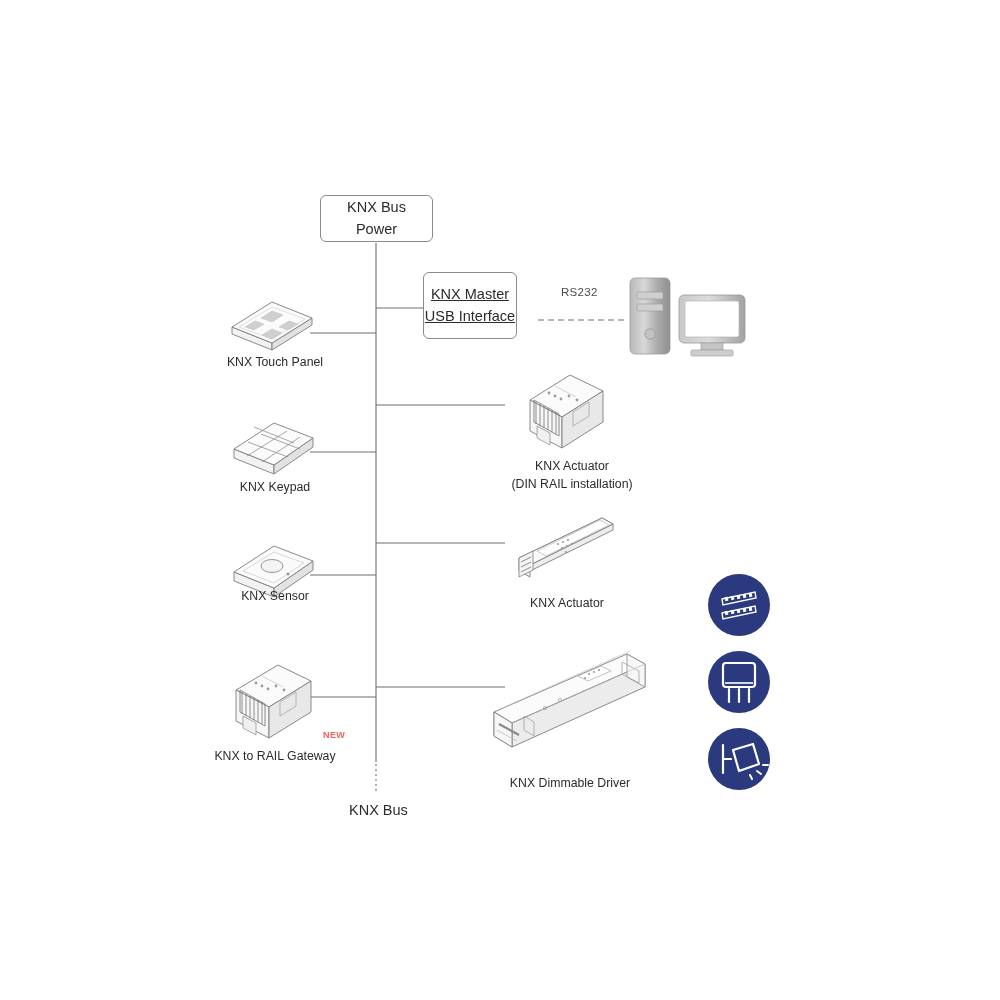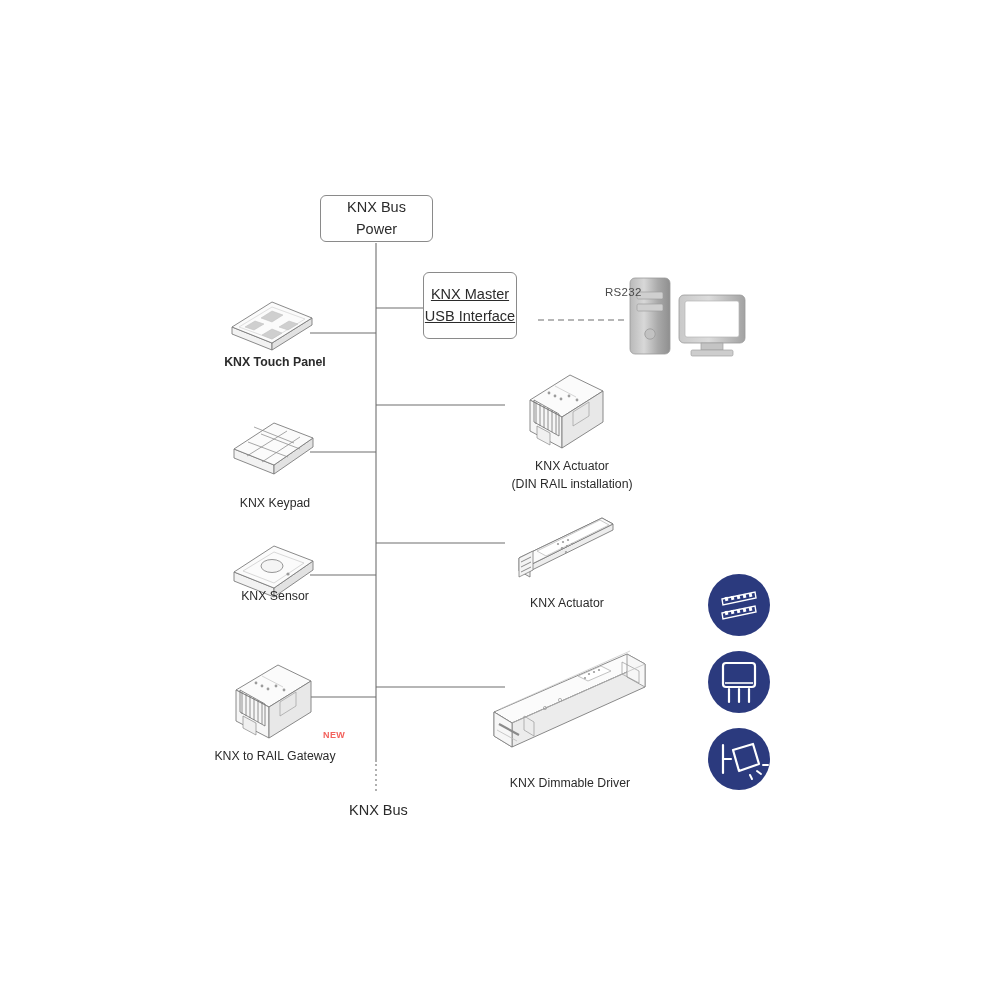--- a/index.html
+++ b/index.html
@@ -320,25 +320,25 @@
 <div class="node boxnode" style="left:320px; top:195px; width:113px; height:47px;">
   <span>KNX Bus
 Power</span>
 </div>
 
 <div class="node boxnode" style="left:423px; top:272px; width:94px; height:67px;text-decoration:underline;">
   <span>KNX Master
 USB Interface</span>
 </div>
 
-<div class="linklabel" style="left:561px; top:286px;margin-left:44px;">RS232</div>
-
-<div class="caption" style="left:185px; top:354px; width:180px;font-weight:bold;">KNX Touch Panel</div>
-
-<div class="caption" style="left:185px; top:479px; width:180px;margin-top:16px;">KNX Keypad</div>
+<div class="linklabel" style="left:561px; top:286px;">RS232</div>
+
+<div class="caption" style="left:185px; top:354px; width:180px;">KNX Touch Panel</div>
+
+<div class="caption" style="left:185px; top:479px; width:180px;">KNX Keypad</div>
 
 <div class="caption" style="left:185px; top:588px; width:180px;">KNX Sensor</div>
 
 <div class="caption" style="left:185px; top:748px; width:180px;">KNX to RAIL Gateway</div>
 
 <div class="newbadge" style="left:296px; top:730px;">NEW</div>
 
 <div class="caption" style="left:477px; top:458px; width:190px;">KNX Actuator
 (DIN RAIL installation)</div>
 

